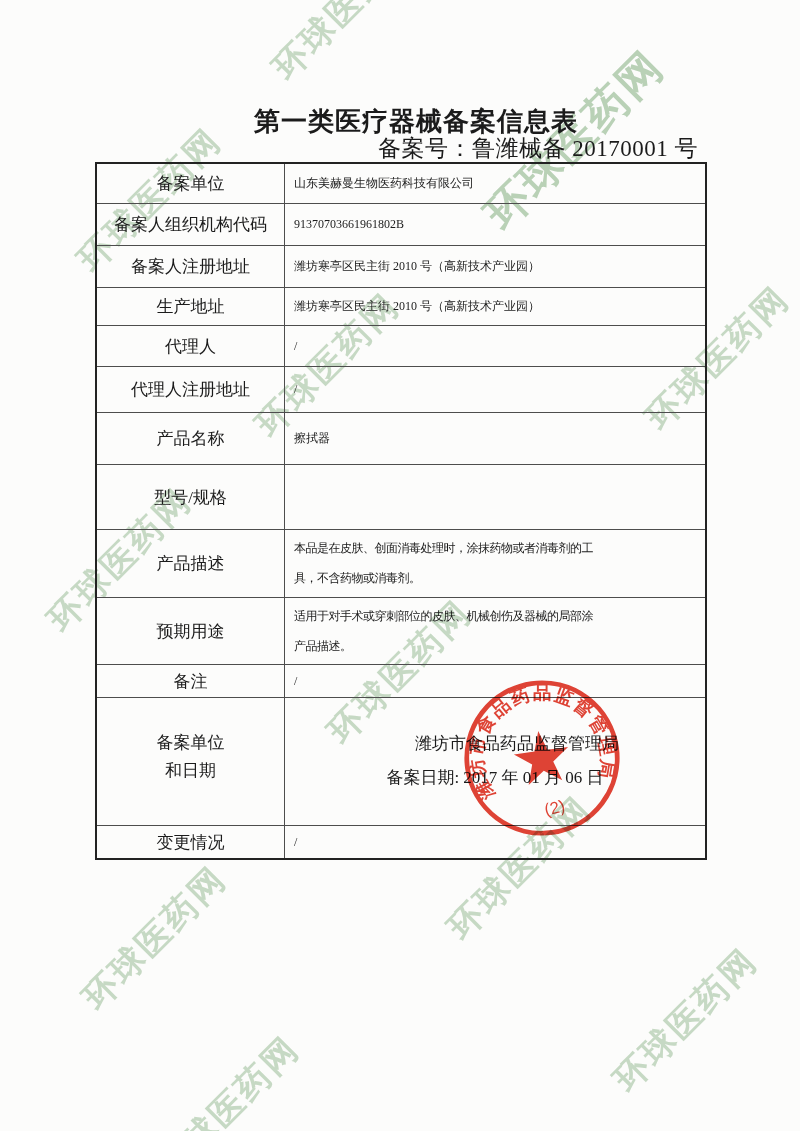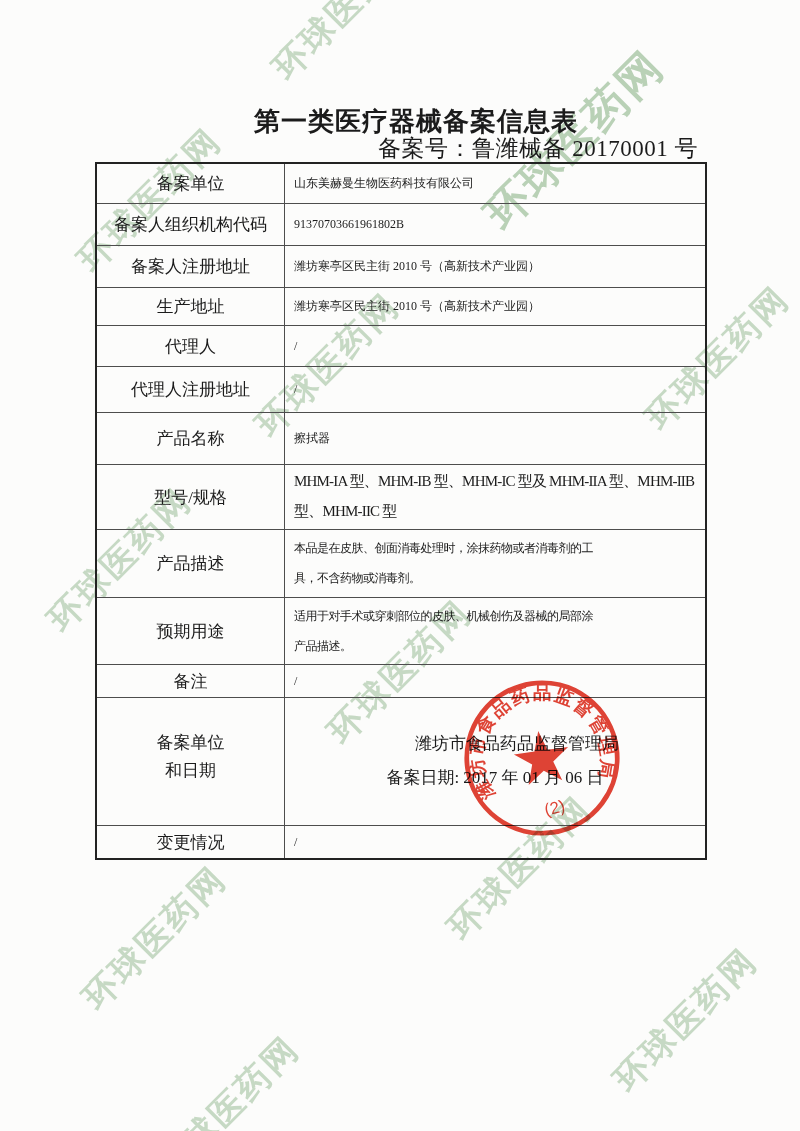--- a/index.html
+++ b/index.html
@@ -114,24 +114,20 @@
       <div class="td">/</div>
     </div>
 
     <div class="tr r7">
       <div class="th">产品名称</div>
       <div class="td">擦拭器</div>
     </div>
 
     <div class="tr r8">
       <div class="th">型号/规格</div>
-      <div class="td multi mhm pt1">
-        <div class="line">MHM-IA 型、MHM-IB 型、MHM-IC 型及 MHM-IIA 型、MHM-IIB</div>
-        <div class="line">型、MHM-IIC 型</div>
-      </div>
     </div>
 
     <div class="tr r9">
       <div class="th">产品描述</div>
       <div class="td multi pt3">
         <div class="line">本品是在皮肤、创面消毒处理时，涂抹药物或者消毒剂的工</div>
         <div class="line">具，不含药物或消毒剂。</div>
       </div>
     </div>
 

